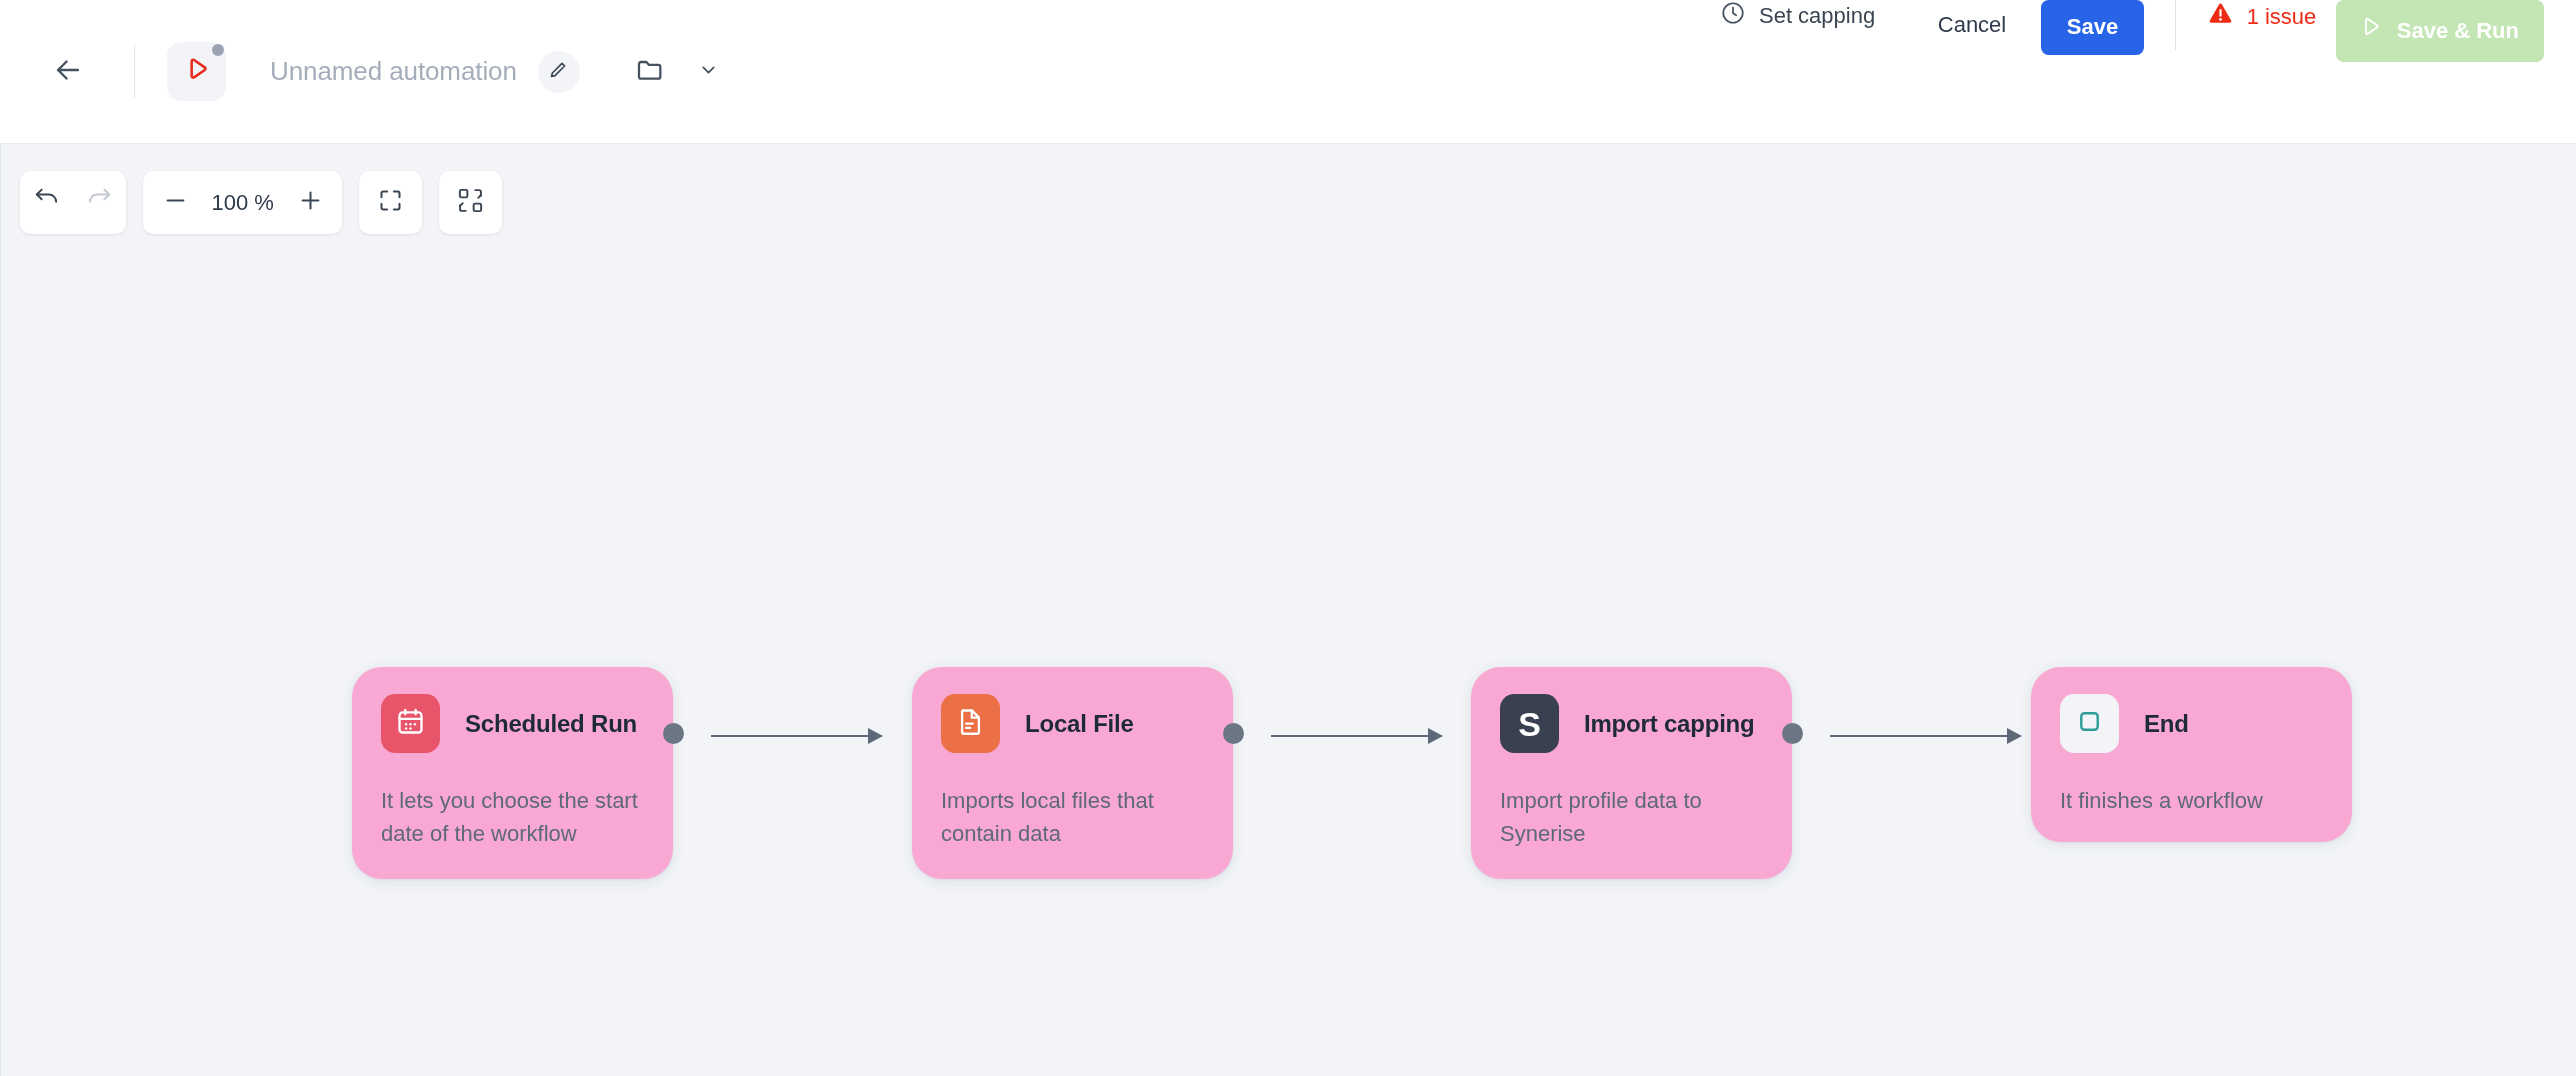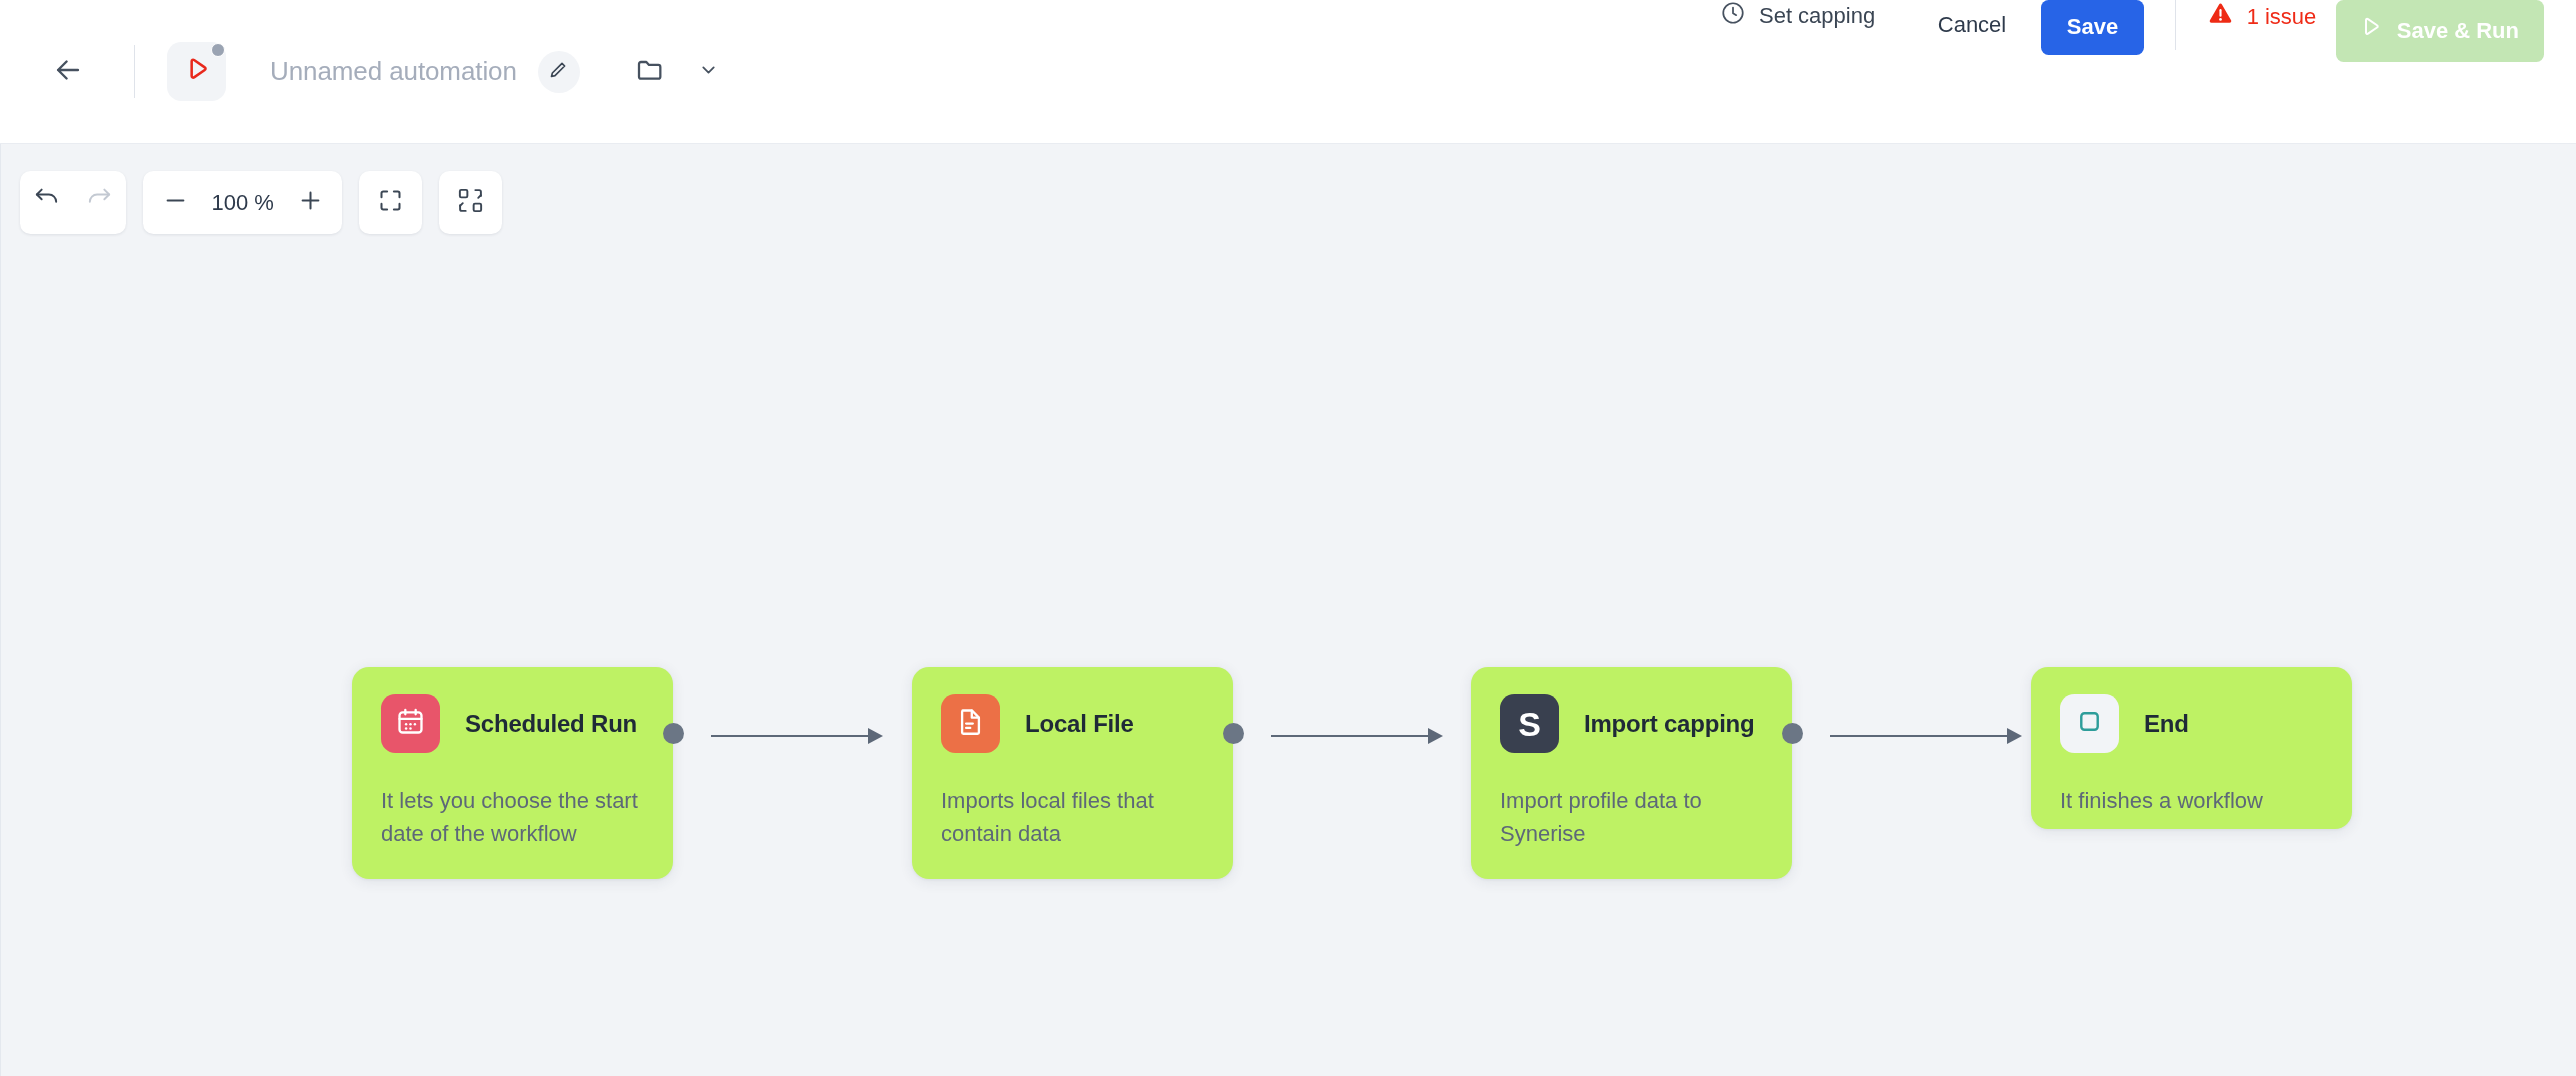--- a/index.html
+++ b/index.html
@@ -251,22 +251,22 @@
   
   .flow {
     position: absolute;
     top: 0; left: 0;
     width: 2576px;
     height: 933px;
   }
 
   .node {
     position: absolute;
-    background: #bef264;
-    border-radius: 17px;
+    background: #f9a8d4;
+    border-radius: 30px;
     box-shadow: 0 2.9px 13.4px rgba(40,54,80,0.09), 0 1px 2.9px rgba(40,54,80,0.06);
     padding: 27px 29px 29px 29px;
     width: 321px;
   }
 
   .node-head {
     display: flex;
     align-items: center;
     gap: 25px;
   }
@@ -561,21 +561,21 @@
       </div>
       <div class="node-desc">Import profile data to Synerise</div>
       <div class="node-dot"></div>
     </div>
 
     <div class="edge" style="left:1829px; top:580px; width:191px;">
       <div class="edge-line" style="width:177px;"></div>
       <div class="edge-head" style="left:177px;"></div>
     </div>
 
-    <div class="node" style="left:2030px; top:523px; padding-bottom:12px;">
+    <div class="node" style="left:2030px; top:523px; padding-bottom:25px;">
       <div class="node-head">
         <div class="node-icon icon-end">
           <span>
             <svg width="29" height="29" viewBox="0 0 24 24" fill="none" stroke="#2e9d9a" stroke-width="2" stroke-linejoin="round">
               <rect x="5.2" y="5.2" width="13.6" height="13.6" rx="2.6"></rect>
             </svg>
           </span>
         </div>
         <div class="node-title">End</div>
       </div>

